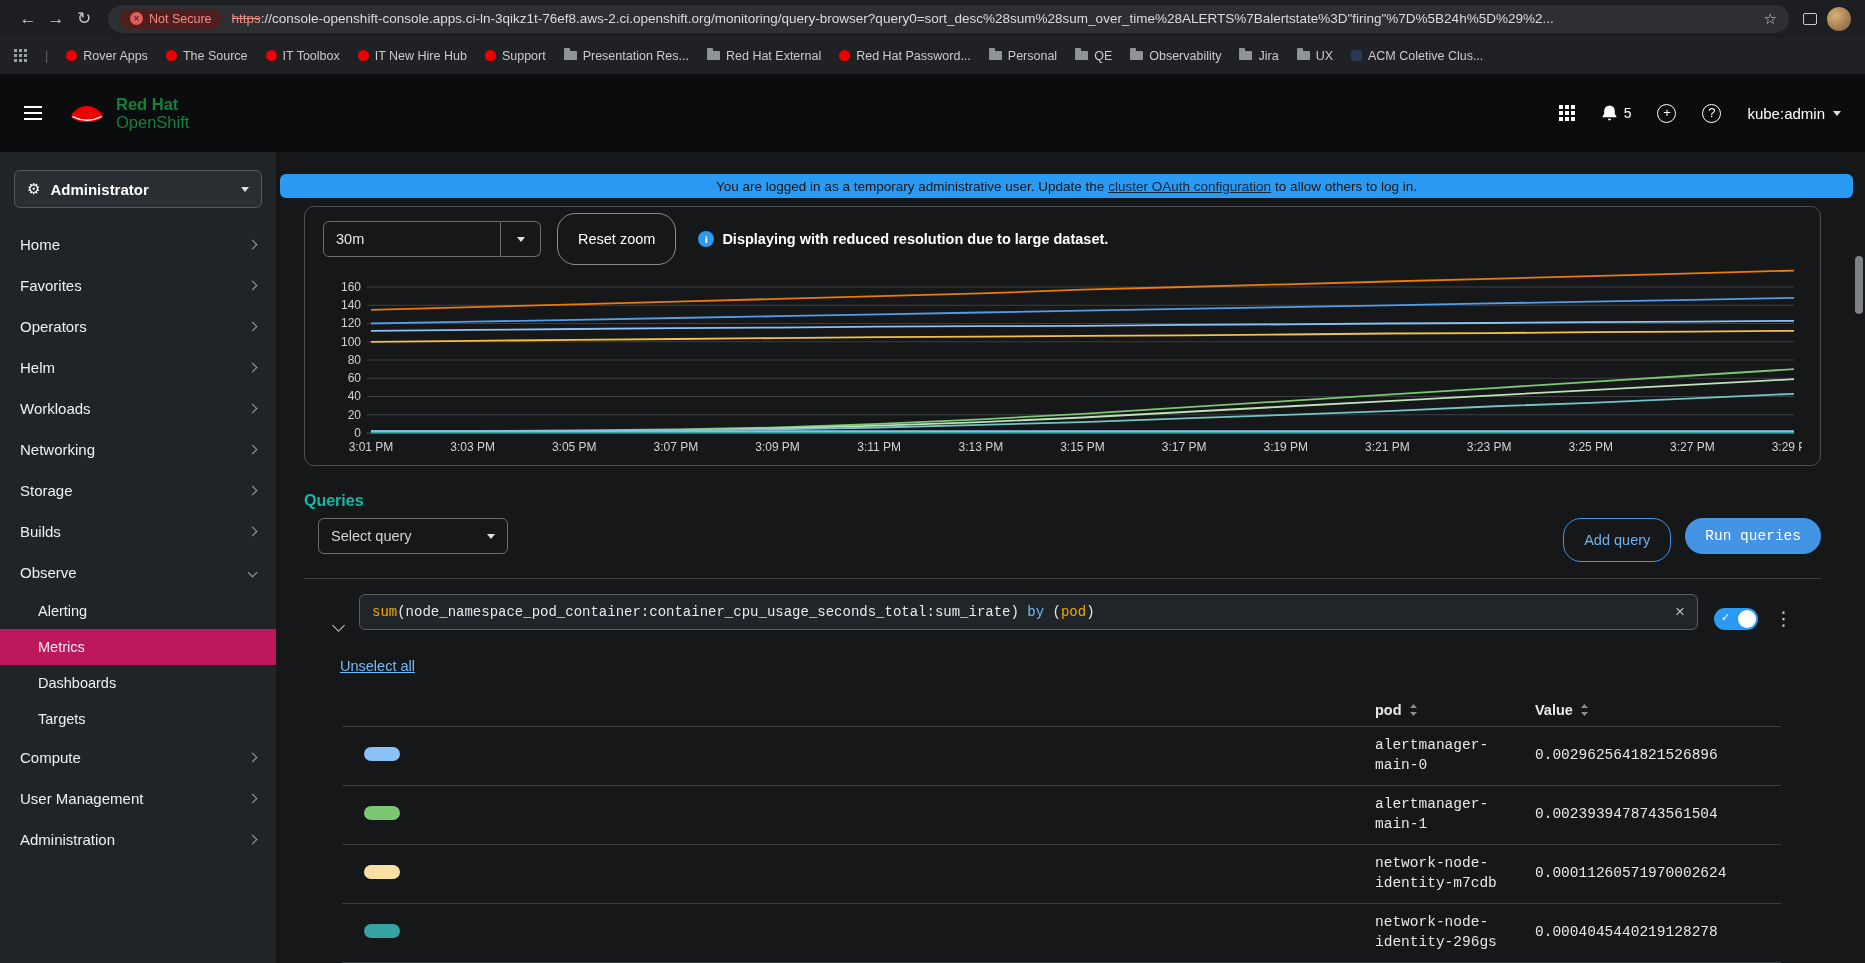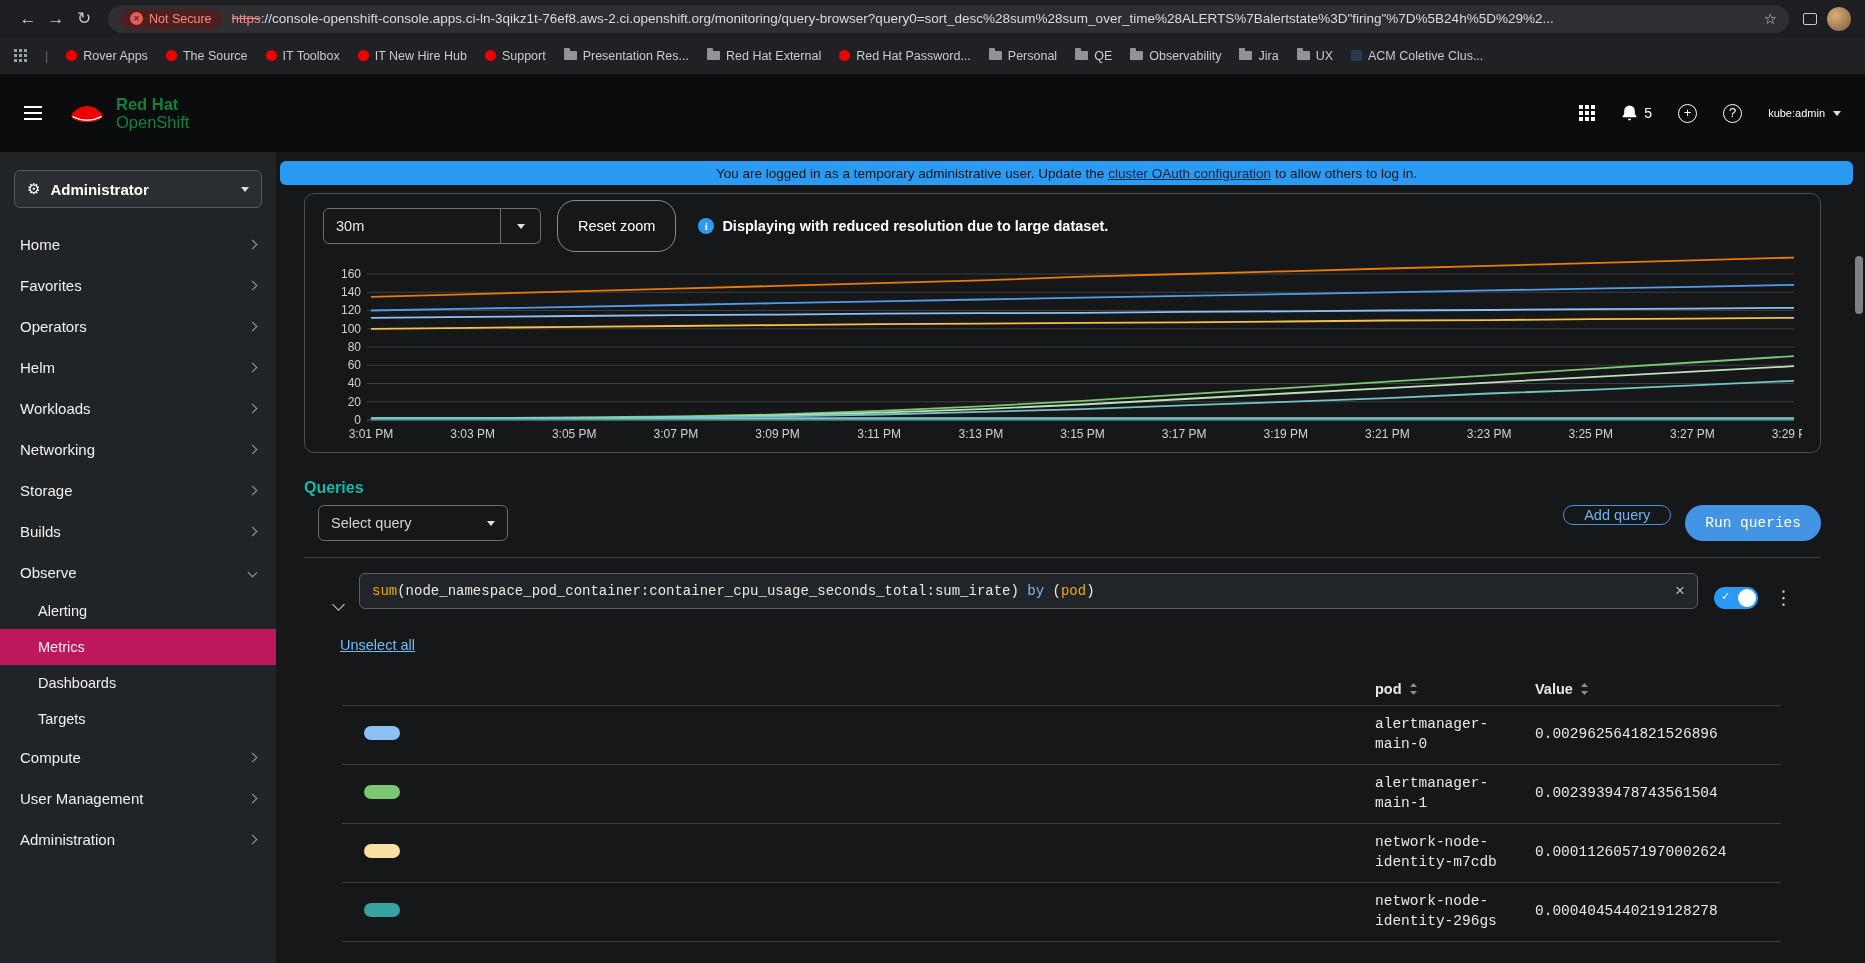--- a/index.html
+++ b/index.html
@@ -34,55 +34,55 @@
   .burger { width:18px; display:flex; flex-direction:column; gap:4px; cursor:pointer; margin-right:26px; }
   .burger i { height:2px; background:#fff; display:block; }
   .brand { display:flex; align-items:center; gap:10px; }
   .brand-text { color:#15803d; line-height:1.12; font-size:16.5px; }
   .brand-text b { display:block; }
   .mh-right { margin-left:auto; display:flex; align-items:center; gap:26px; color:#fff; }
   .grid9 { display:grid; grid-template-columns:repeat(3,4px); gap:2px; cursor:pointer; }
   .grid9 i { width:4px; height:4px; background:#fff; display:block; }
   .bell-wrap { display:flex; align-items:center; gap:6px; cursor:pointer; font-size:14px; }
   .circ-ic { width:19px; height:19px; border:1.6px solid #fff; border-radius:50%; font-size:13px; line-height:16px; text-align:center; display:inline-block; cursor:pointer; }
-  .usermenu { display:flex; align-items:center; gap:8px; font-size:11px; cursor:pointer;justify-content:center; }
+  .usermenu { display:flex; align-items:center; gap:8px; font-size:15px; cursor:pointer;justify-content:center; }
   .tri { width:0; height:0; border-left:4.5px solid transparent; border-right:4.5px solid transparent; border-top:5.5px solid #e0e0e0; display:inline-block; }
 
   
   .layout { flex:1; display:flex; min-height:0; }
   .sidebar { width:276px; background:#212427; flex:none; overflow:hidden; }
   .persp { margin:18px 14px 16px; background:#2a2d31; border:1px solid #565a5e; border-radius:6px; padding:9px 12px; display:flex; align-items:center; gap:10px; color:#fff; font-weight:bold; font-size:15px; cursor:pointer; }
   .persp .tri { margin-left:auto; }
   .gear { font-size:15px; font-weight:normal; }
   .nav-item { display:flex; align-items:center; padding:12px 20px; color:#eff0f1; font-size:15px; cursor:pointer; }
   .nav-item .chev { margin-left:auto; }
   .nav-sub { padding:10px 20px 10px 38px; font-size:14.5px; }
   .nav-active { background:#be185d; }
   .chev { display:inline-block; width:7px; height:7px; border-right:1.7px solid #9a9da1; border-bottom:1.7px solid #9a9da1; transform:rotate(-45deg); }
   .chev.down { transform:rotate(45deg); }
 
   
   .main { flex:1; min-width:0; overflow:hidden; padding:0 44px 0 28px; }
-  .banner { margin:9px -32px 0 -24px; height:24px; background:#2b9af3; border-radius:6px; color:#151515; font-size:13.5px; display:flex; align-items:center; justify-content:center; gap:4px; }
+  .banner { margin:22px -32px 0 -24px; height:24px; background:#2b9af3; border-radius:6px; color:#151515; font-size:13.5px; display:flex; align-items:center; justify-content:center; gap:4px; }
   .banner a { color:#10263d; text-decoration:underline; cursor:pointer; }
 
   .chart-card { margin-top:8px; border:1px solid #4a4d52; border-radius:10px; padding:14px 18px 4px; }
   .chart-controls { display:flex; align-items:center; height:36px; }
   .timespan { width:178px; height:36px; border:1px solid #6a6e73; border-radius:6px 0 0 6px; display:flex; align-items:center; padding:0 12px; color:#e8e8e8; font-size:14.5px; cursor:pointer; }
   .timespan-caret { width:40px; height:36px; border:1px solid #6a6e73; border-left:none; border-radius:0 6px 6px 0; display:flex; align-items:center; justify-content:center; cursor:pointer; }
   .reset-zoom { margin-left:16px; height:52px; padding:0 20px; background:transparent; border:1px solid #8a8d90; border-radius:18px; color:#fff; font-size:14.5px; font-family:inherit; cursor:pointer; }
   .info-ic { margin-left:22px; width:16px; height:16px; border-radius:50%; background:#2b9af3; color:#fff; font-size:11px; line-height:16px; text-align:center; font-weight:bold; font-family:"Liberation Serif", serif; flex:none; }
   .notice { margin-left:8px; color:#fff; font-weight:bold; font-size:14.5px; }
   #chart-host { margin-top:8px; }
 
   .queries-h { margin-top:26px; color:#14b8a6; font-size:16px; font-weight:bold; }
   .queries-row { margin-top:8px; display:flex; align-items:flex-start; }
   .select-q { margin-left:14px; width:190px; height:36px; border:1px solid #6a6e73; border-radius:6px; display:flex; align-items:center; padding:0 12px; color:#d2d4d6; font-size:14.5px; cursor:pointer; }
   .select-q .tri { margin-left:auto; }
-  .btn-outline { margin-left:auto; height:20px; padding:0 20px; background:transparent; border:1px solid #4394e5; border-radius:18px; color:#6db3f2; font-size:14.5px; font-family:inherit; cursor:pointer; }
+  .btn-outline { margin-left:auto; height:44px; padding:0 20px; background:transparent; border:1px solid #4394e5; border-radius:18px; color:#6db3f2; font-size:14.5px; font-family:inherit; cursor:pointer; }
   .btn-primary { margin-left:14px; height:36px; padding:0 20px; background:#4394e5; border:none; border-radius:18px; color:#fff; font-size:14.5px; font-family:Liberation Mono, monospace; cursor:pointer; }
   .divider { margin-top:16px; border:none; border-top:1px solid #3c3f42; }
   .query-row { margin-top:15px; display:flex; align-items:flex-end; gap:16px; padding-left:30px; }
   .q-chev { width:9px; height:9px; border-color:#d2d2d2; cursor:pointer; flex:none; }
   .query-input { flex:1; height:36px; background:#212428; border:1px solid #5a5d64; border-radius:6px; display:flex; align-items:center; padding:0 12px; overflow:hidden; white-space:nowrap; cursor:text; }
   .query-text { font-family:"Liberation Mono","DejaVu Sans Mono",monospace; font-size:14px; }
   .clear-x { margin-left:auto; color:#b5b8bc; font-size:17px; cursor:pointer; padding-left:10px; }
   .switch { position:relative; width:44px; height:22px; background:#2b9af3; border-radius:11px; flex:none; cursor:pointer; }
   .switch .check { position:absolute; left:7px; top:3px; color:#fff; font-size:11px; }
   .switch .knob { position:absolute; right:2px; top:2px; width:18px; height:18px; background:#fff; border-radius:50%; }

